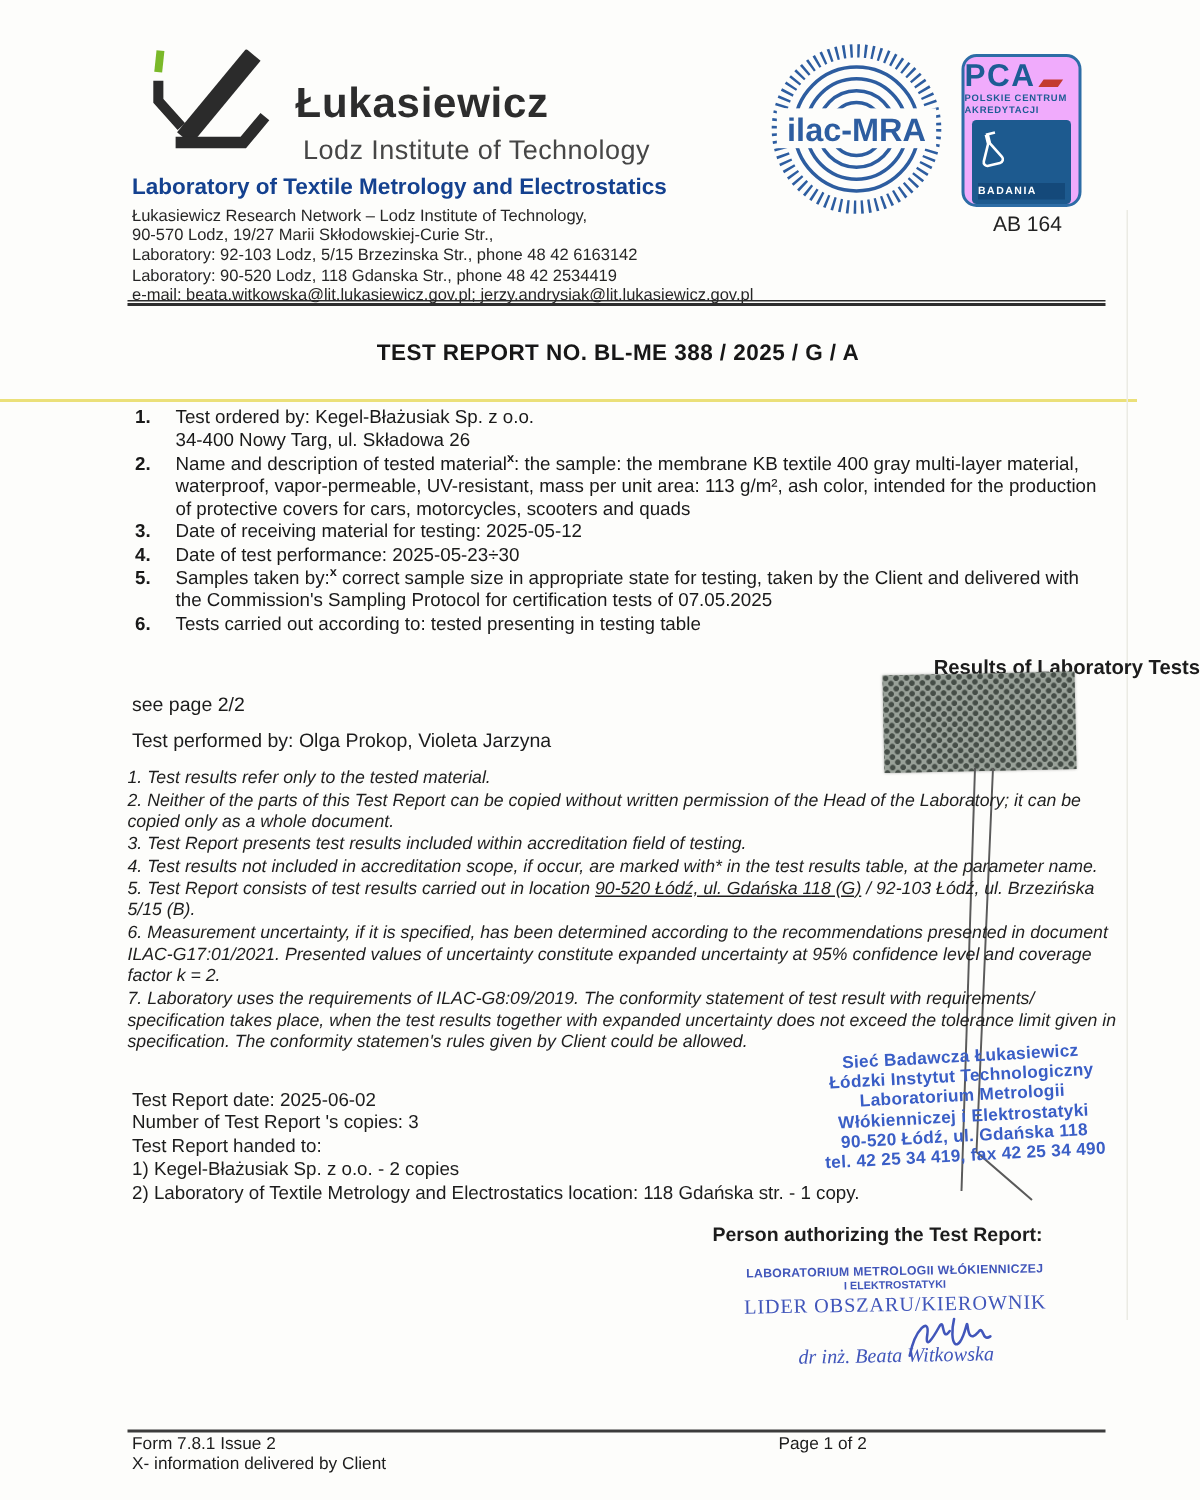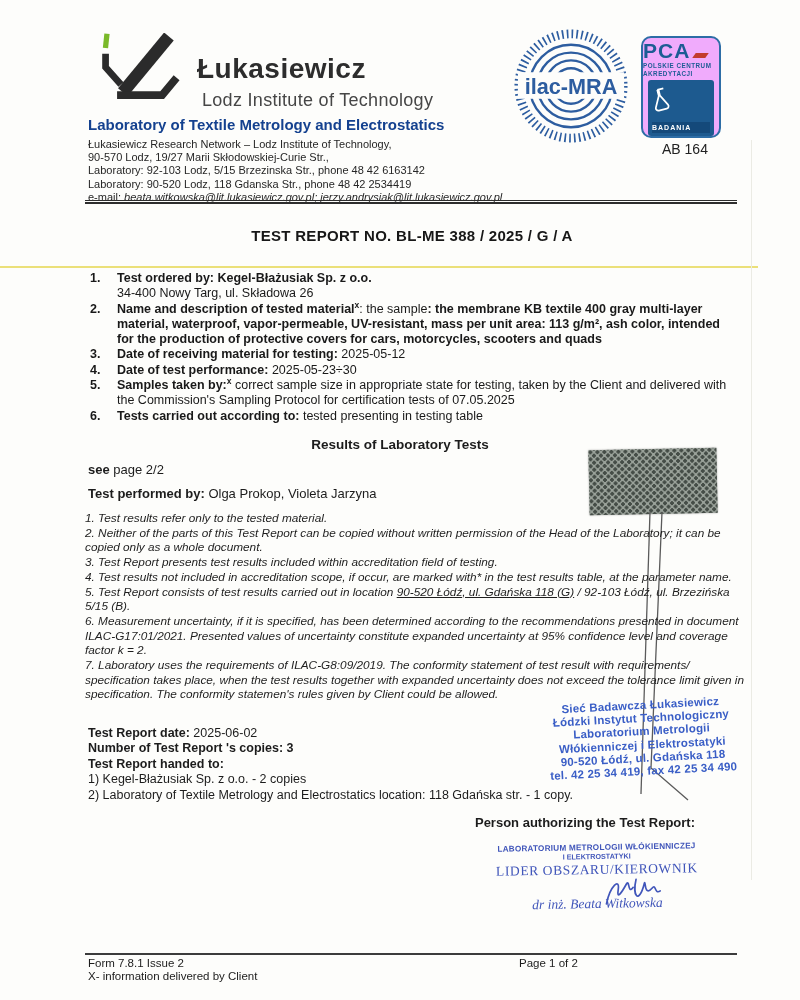--- a/index.html
+++ b/index.html
@@ -5,21 +5,21 @@
   html,body{margin:0;padding:0;background:#ffffff;}
   .page{position:relative;width:800px;height:1000px;background:#fdfdfb;overflow:hidden;
         font-family:"Liberation Sans",sans-serif;color:#1c1c1c;}
   .abs{position:absolute;}
 
   
   .brand{left:197px;top:53px;font-size:28px;font-weight:bold;color:#2d2d2d;letter-spacing:.5px;}
   .institute{left:202px;top:90px;font-size:18px;color:#464646;letter-spacing:.3px;}
   .lab-title{left:88px;top:116px;font-size:15px;font-weight:bold;color:#14418f;}
   .addr{left:88px;top:138px;font-size:11px;line-height:13.2px;color:#262626;}
-  .addr .em{font-style:italic;}
+  .addr .em{}
 
   
   .ilac{left:512px;top:27px;width:118px;height:118px;}
   
   .pca{left:641px;top:36px;width:80px;height:102px;border:2px solid #2d6da6;border-radius:10px;
        background:#f0abfc;box-sizing:border-box;}
   .pca-acronym{font-size:21px;font-weight:bold;color:#1d5c94;letter-spacing:1px;line-height:22px;margin-top:2px;position:relative;}
   .pca-red{position:absolute;right:12px;top:13px;width:13px;height:5px;background:#c33b2e;transform:skewX(-35deg);}
   .pca-name{font-size:6.3px;font-weight:bold;color:#1d5c94;letter-spacing:.5px;line-height:7.5px;}
   .pca-box{margin:3px 5px 0 5px;background:#1d5a8f;border-radius:3px;height:56px;position:relative;}
@@ -29,24 +29,24 @@
 
   .hr1{left:85px;top:200px;width:652px;height:4px;border-top:1.5px solid #2e2e2e;border-bottom:2px solid #2e2e2e;box-sizing:border-box;}
   .title{left:0;width:800px;top:227px;text-align:center;font-size:15px;font-weight:bold;letter-spacing:.3px;color:#171717;padding-left:12px;}
   .yline{left:0;top:266px;width:758px;height:2px;background:#e7da62;opacity:.85;}
   .vline{left:751px;top:140px;width:1px;height:740px;background:#ebebe4;}
 
   
   .items{left:90px;top:271px;width:650px;font-size:12.5px;line-height:15.3px;color:#191919;}
   .item{padding-left:27px;}
   .item .num{display:inline-block;width:27px;margin-left:-27px;font-weight:bold;}
-  .b{font-weight:bold;}
+  .b{font-weight:normal;}
   sup.x{font-size:8.5px;font-weight:bold;vertical-align:super;line-height:0;}
 
-  .results-heading{left:0;width:800px;top:437px;text-align:center;font-size:13.5px;font-weight:bold;}
+  .results-heading{left:0;width:800px;top:437px;text-align:right;font-size:13.5px;font-weight:bold;}
   .see{left:88px;top:462px;font-size:13px;}
   .performed{left:88px;top:486px;font-size:13px;}
 
   
   .swatch{left:589px;top:449px;width:128px;height:65px;transform:rotate(-1.2deg);
       background-color:#99a199;
       background-image:radial-gradient(circle at 2px 2px,#454d47 1.6px,transparent 2.1px),
                        radial-gradient(circle at 2px 2px,#454d47 1.6px,transparent 2.1px);
       background-size:7px 7px;background-position:0 0,3.5px 3.5px;
       box-shadow:0 0 2px rgba(0,0,0,.35);}

